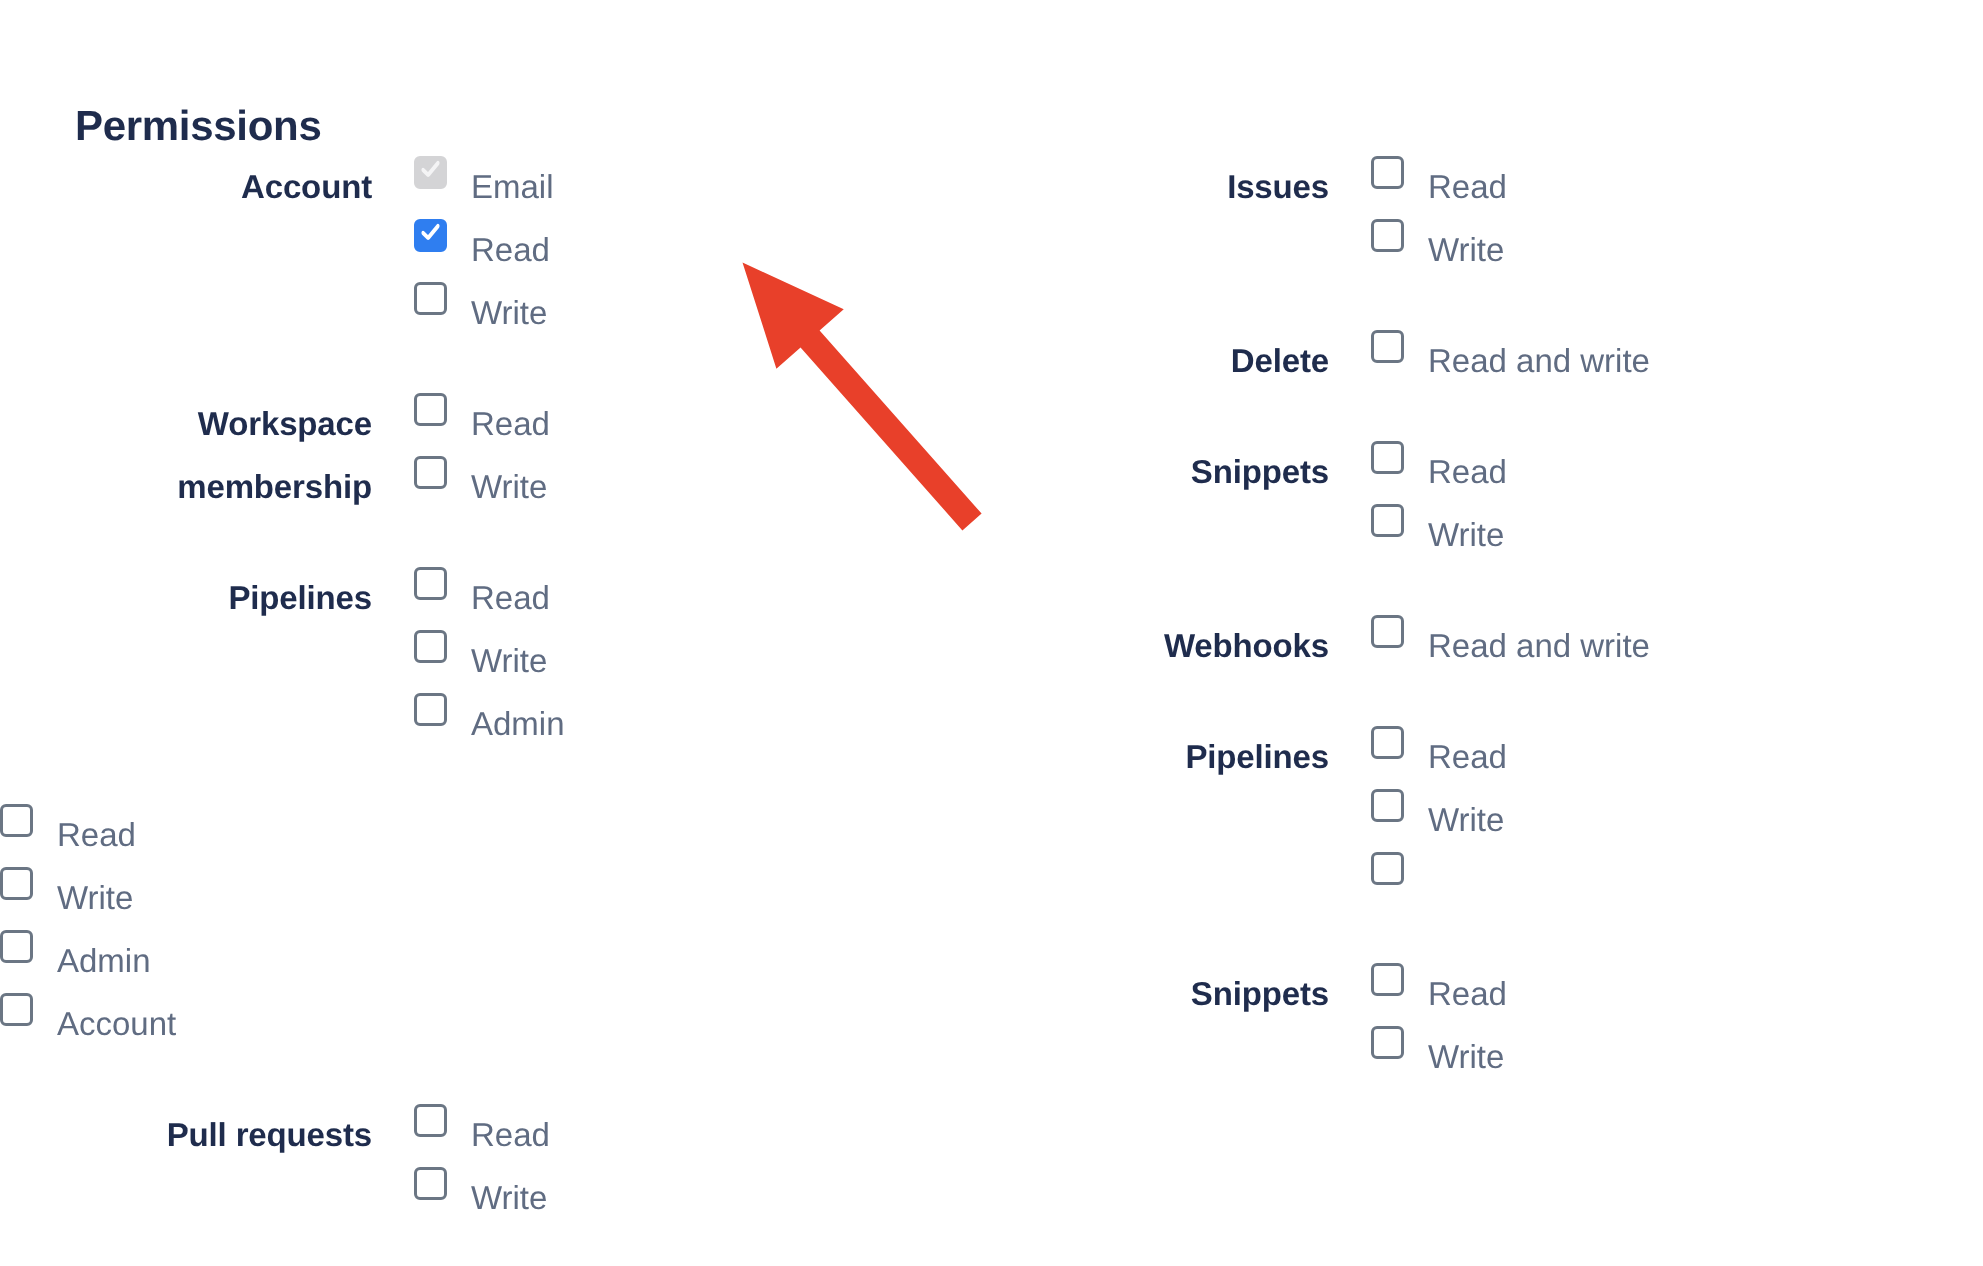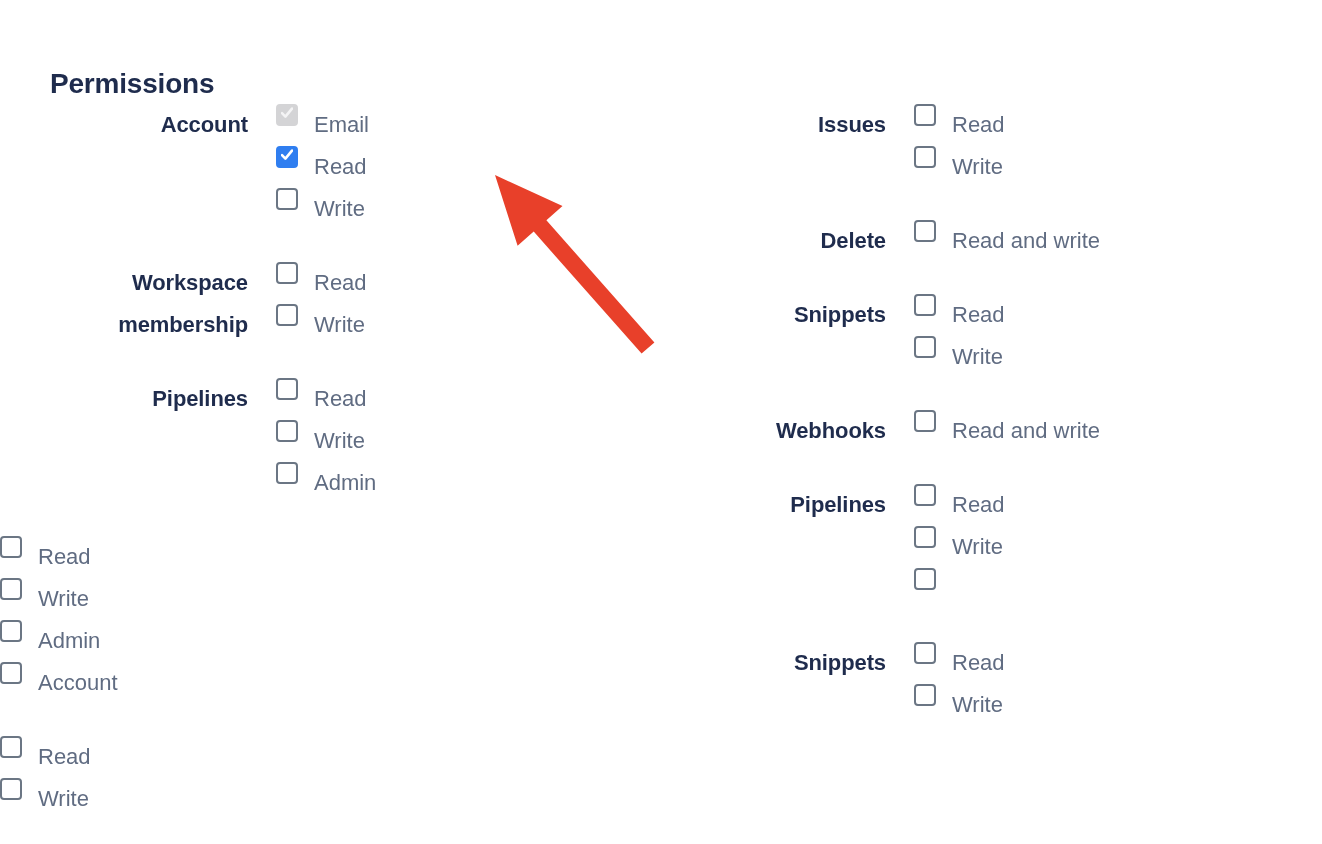--- a/index.html
+++ b/index.html
@@ -210,20 +210,23 @@
             <span class="cbox unchecked"></span>
             <span class="opt-label">Admin</span>
           </div>
           <div class="opt-row">
             <span class="cbox unchecked"></span>
             <span class="opt-label">Account</span>
           </div>
         </div>
       </div>
       <div class="group">
+        <div class="group-label">
+          <span class="lbl-line">Pull requests</span>
+        </div>
         <div class="options">
           <div class="opt-row">
             <span class="cbox unchecked"></span>
             <span class="opt-label">Read</span>
           </div>
           <div class="opt-row">
             <span class="cbox unchecked"></span>
             <span class="opt-label">Write</span>
           </div>
         </div>

